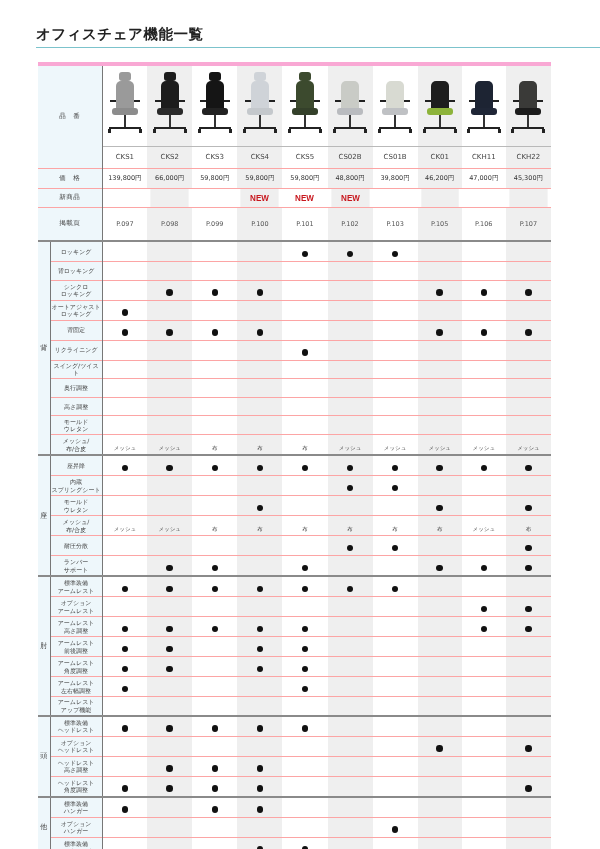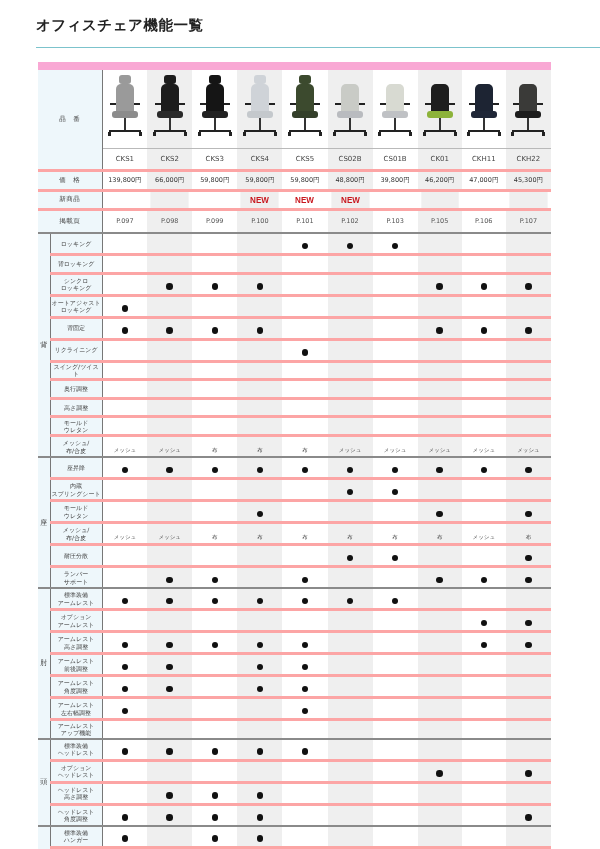--- a/index.html
+++ b/index.html
@@ -1,47 +1,47 @@
 <!DOCTYPE html>
 <html><head>
   <meta charset="utf-8">
   <style>
     * { box-sizing: border-box; margin: 0; padding: 0; }
     html, body { width: 600px; height: 849px; background: #ffffff; overflow: hidden; }
     body { font-family: "DejaVu Sans", "Liberation Sans", sans-serif; color: #333; position: relative; }
 
     .page-title {
-      position: absolute; left: 36px; top: 16px;
+      position: absolute; left: 36px; top: 25px;
       font-size: 14.5px; font-weight: bold; color: #222; letter-spacing: 0.5px;
     }
     .title-rule {
       position: absolute; left: 36px; top: 47px; width: 564px; height: 1px; background: #7cc3cc;
     }
 
     .spec-table {
       position: absolute; left: 38px; top: 62px; width: 513px;
       border-collapse: collapse; table-layout: fixed;
     }
     .spec-table td { text-align: center; vertical-align: middle; padding: 0; }
-    .spec-table tr { border-bottom: 3px solid #fca5a5; }
-    .spec-table tr.top-rule { border-top: 8px solid #f9a8d4; }
+    .spec-table tr { border-bottom: 1px solid #fca5a5; }
+    .spec-table tr.top-rule { border-top: 4px solid #f9a8d4; }
     .spec-table tr.thick-bottom { border-bottom: 2px solid #8a8a8a; }
 
     .sec-cell { width: 12px; background: #eef7fb; font-size: 7px; color: #444; border-right: 1px solid #777; border-bottom: 2px solid #8a8a8a; }
     .label-cell { width: 52px; background: #eef7fb; font-size: 6px; line-height: 1.25; color: #444; border-right: 1px solid #777; }
     .label-wide { background: #eef7fb; font-size: 6.5px; color: #444; border-right: 1px solid #777; letter-spacing: 0.5px; }
 
     .col-shade { background: #efefef; }
     .col-plain { background: #ffffff; }
 
     .img-cell { height: 82px; }
     .code-cell { height: 22px; font-size: 7px; color: #444; }
     .price-cell { height: 20px; font-size: 6.5px; color: #333; }
     .new-cell { height: 19px; font-size: 9.5px; font-weight: bold; color: #c8171e; font-family: "Liberation Sans", sans-serif; transform: scaleX(0.85); }
-    .page-cell { height: 24px; font-size: 6.5px; color: #555; }
+    .page-cell { height: 34px; font-size: 6.5px; color: #555; }
     .row-1 td { height: 18.5px; }
     .row-2 td { height: 19px; }
 
     .dot { display: inline-block; width: 6.5px; height: 6.5px; border-radius: 50%; background: #111; }
     .mat { font-size: 5.5px; color: #444; }
 
     .chair { position: relative; width: 40px; height: 72px; margin: 0 auto; }
     .chair .head { position: absolute; left: 14px; top: 2px; width: 12px; height: 9px; border-radius: 3px; }
     .chair .back { position: absolute; left: 11px; top: 11px; width: 18px; height: 30px; border-radius: 5px 5px 3px 3px; }
     .chair .seat { position: absolute; left: 7px; top: 38px; width: 26px; height: 7px; border-radius: 3px; }

